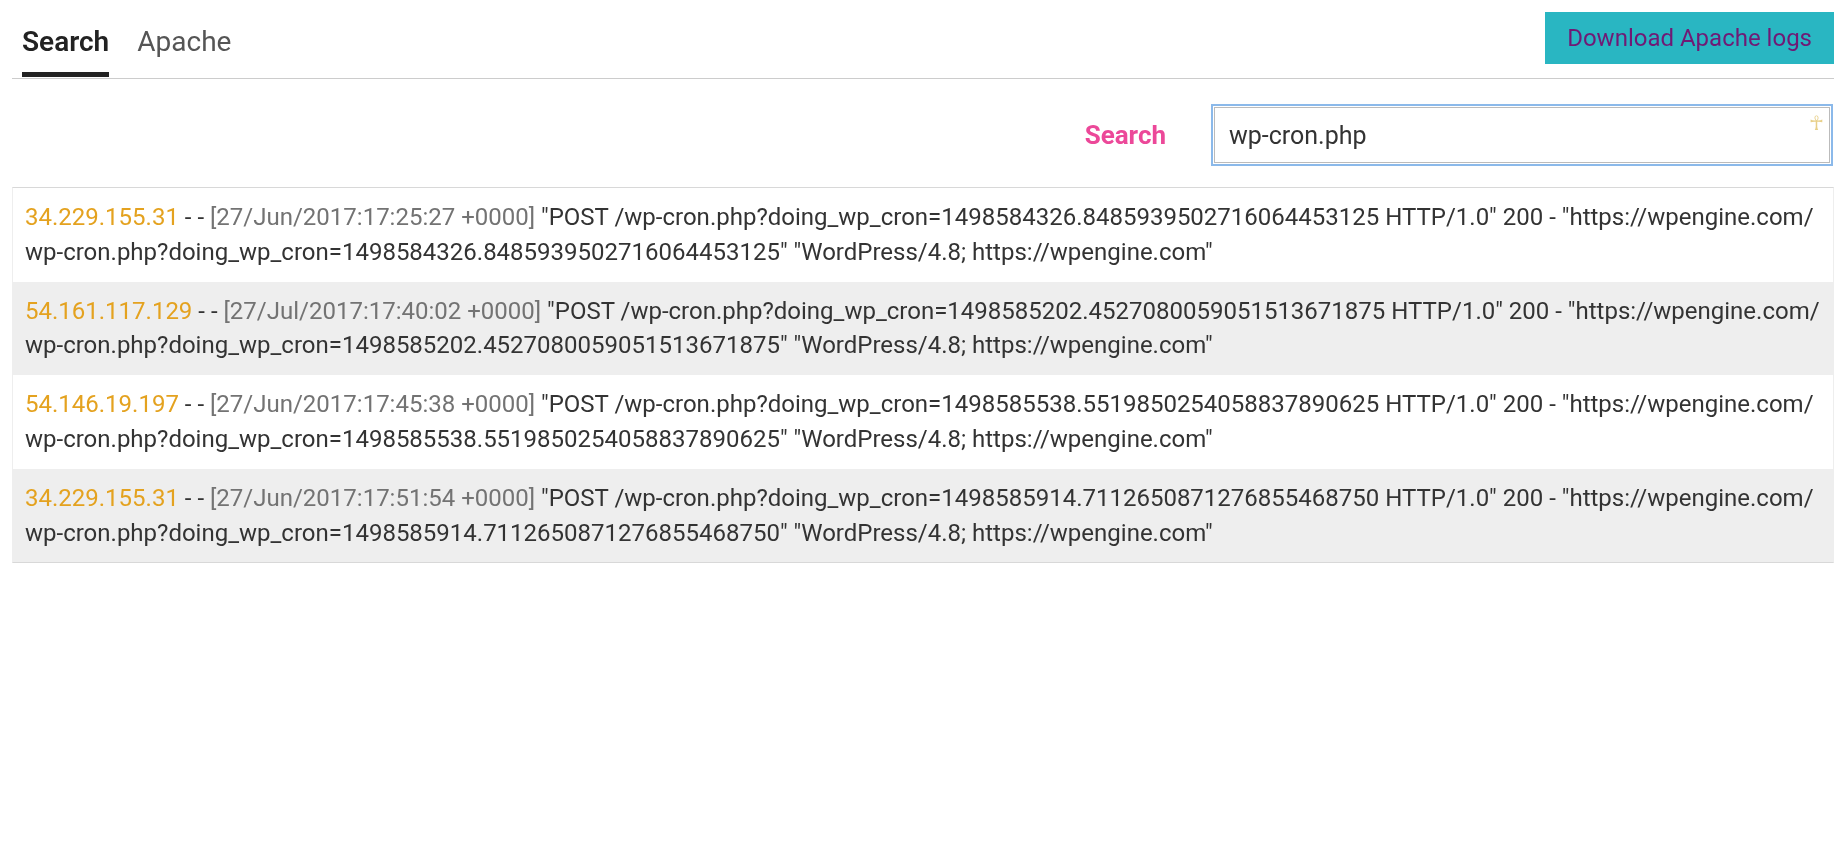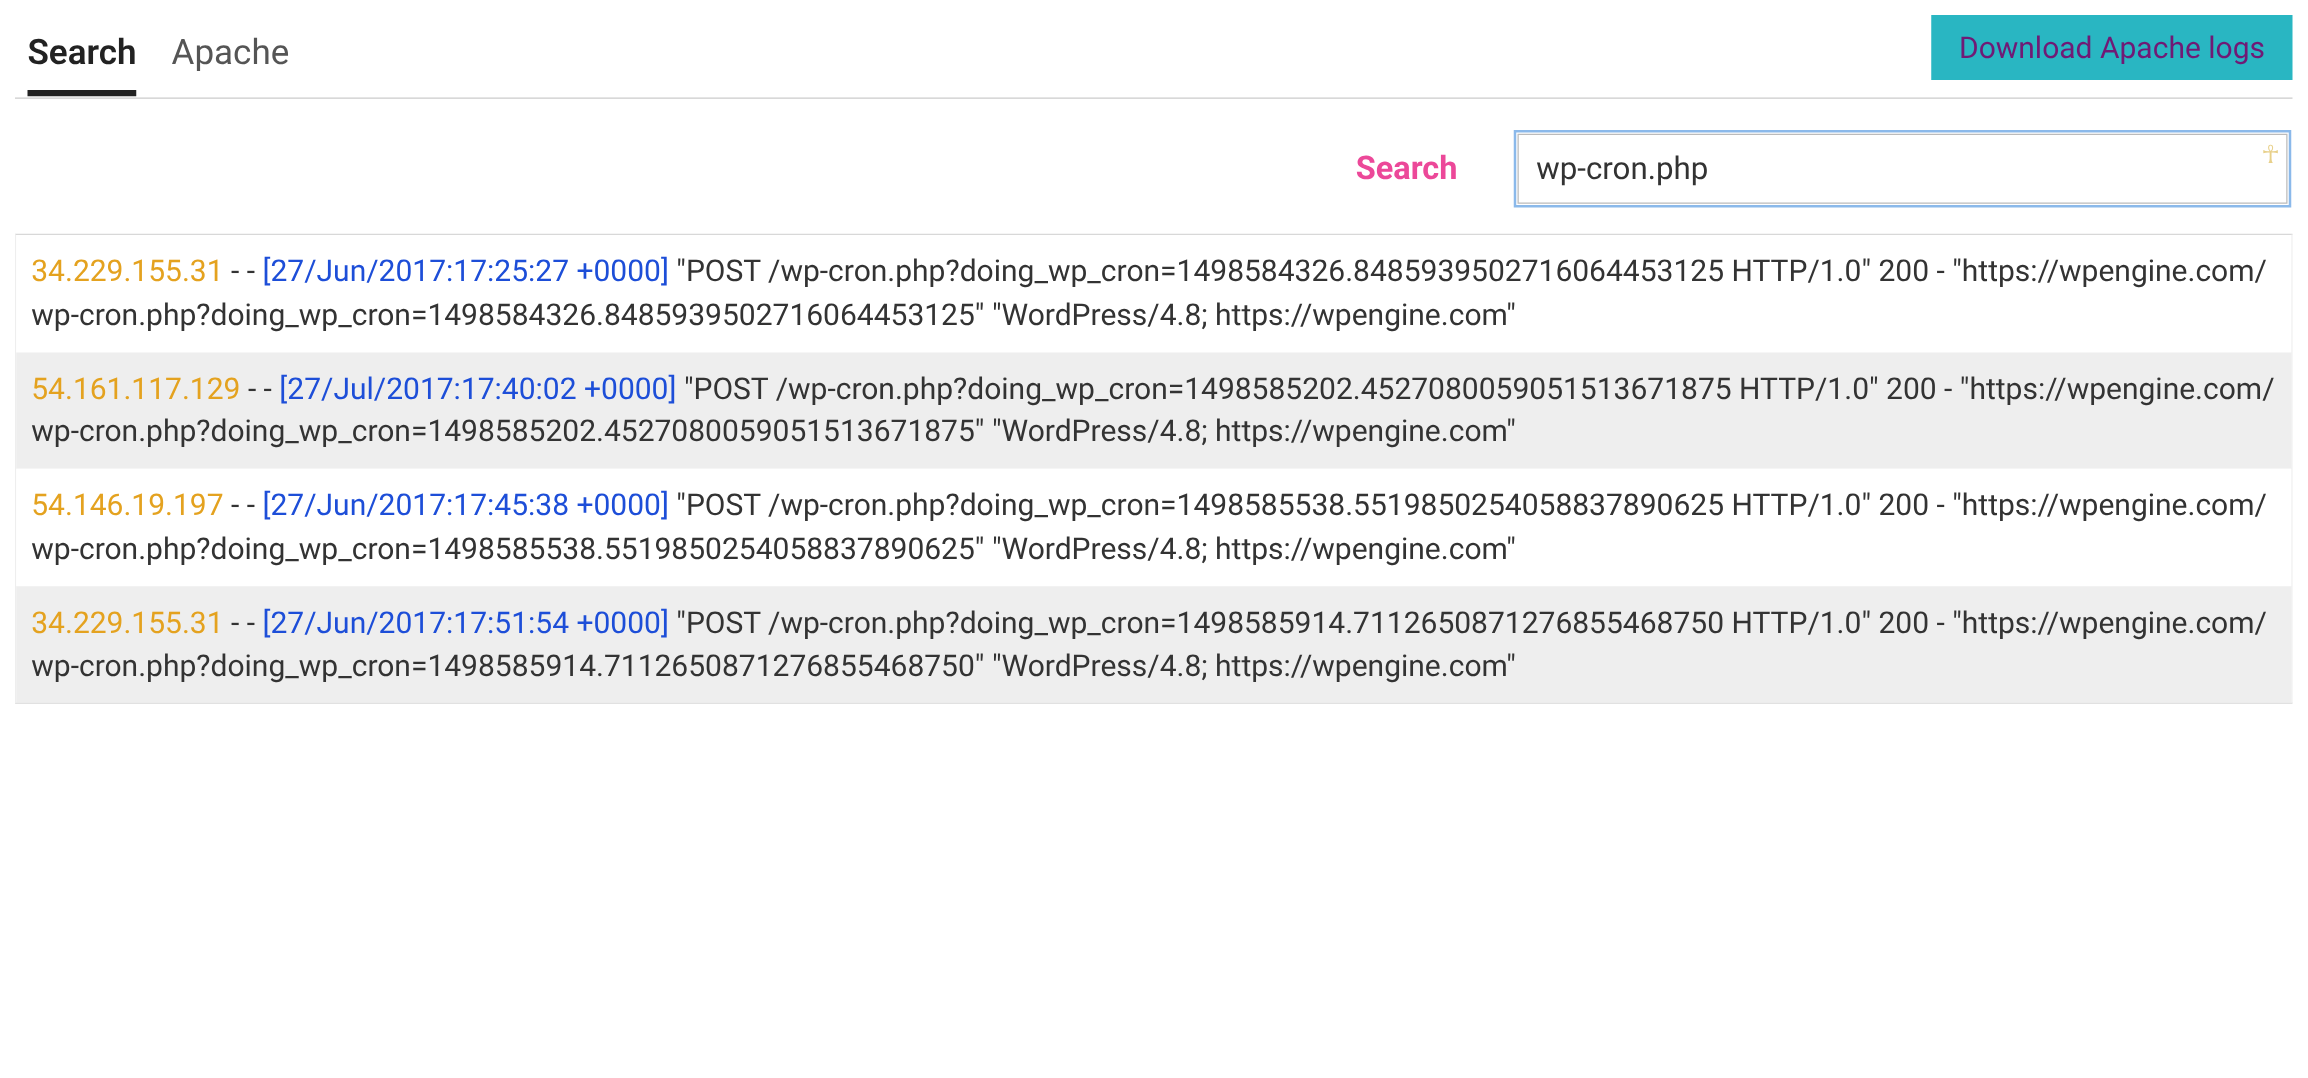--- a/index.html
+++ b/index.html
@@ -100,21 +100,21 @@
     .log-row {
       font-size: 24px;
       line-height: 1.45;
       padding: 12px 12px;
       color: #333;
       word-break: break-all;
     }
     .log-row:nth-child(even) { background: #eeeeee; }
     .log-row:nth-child(odd)  { background: #ffffff; }
     .ip   { color: #e4a21f; }
-    .ts   { color: #1d4ed8; }
+    .ts   { color: #737373; }
     .rest { color: #333; }
   </style>
 </head>
 <body>
 
 <div class="topbar">
   <div class="tabs">
     <div class="tab active">Search</div>
     <div class="tab">Apache</div>
   </div>

